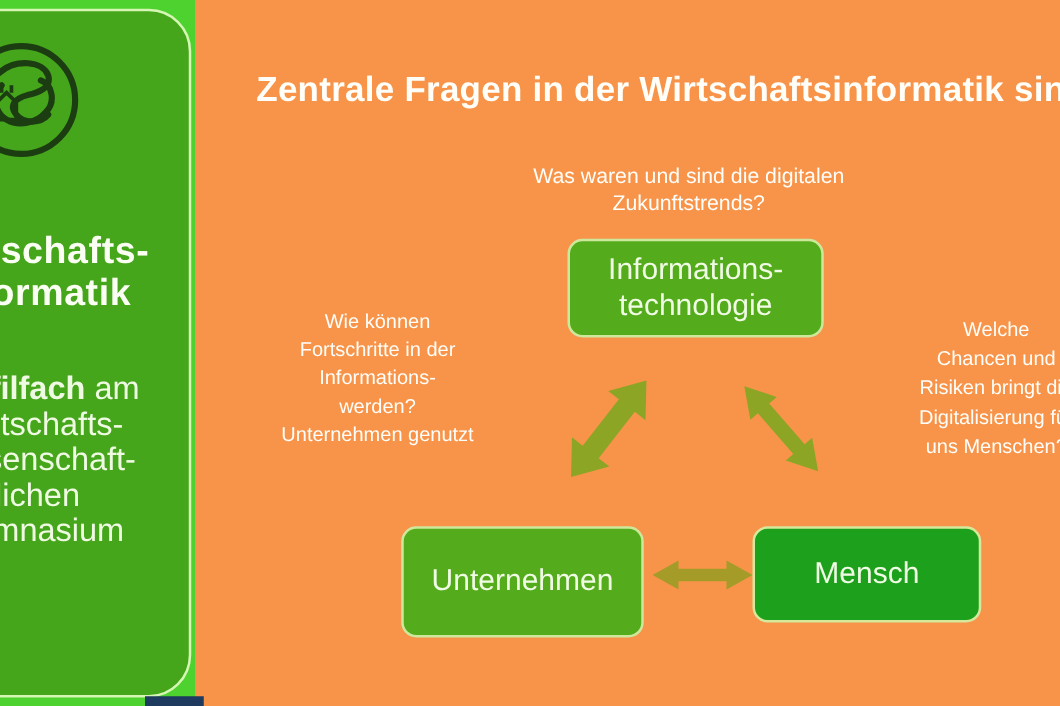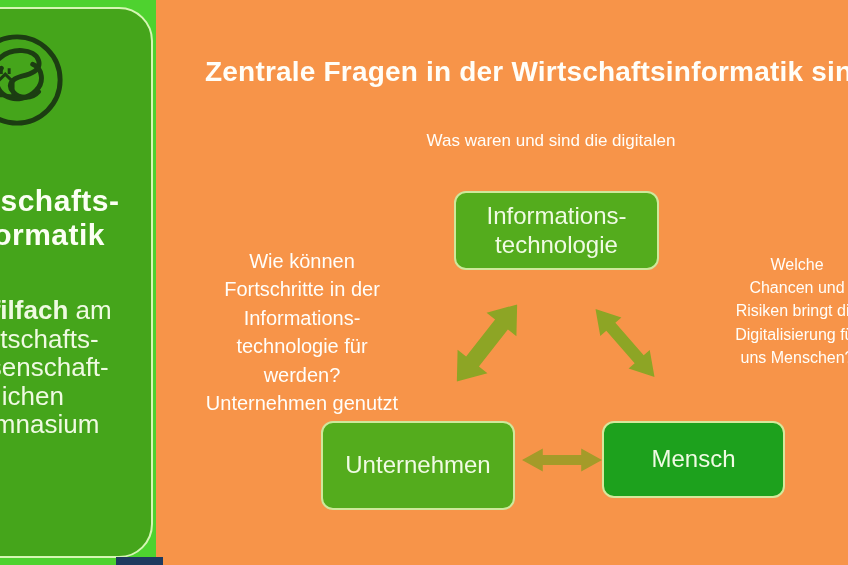--- a/index.html
+++ b/index.html
@@ -42,21 +42,21 @@
     position:absolute; left:205px; top:56px; width:900px;
     color:#FFFEF8; font-weight:bold; font-size:28px;
     white-space:nowrap; letter-spacing:0.2px;
   }
 
   
   .q {
     position:absolute; color:#FFFEFA; font-weight:normal; text-align:center;
   }
   .q-top  { left:379px; top:130px; width:344px; font-size:17px; line-height:1.32; }
-  .q-left { left:182px; top:247px; width:240px; font-size:20px; line-height:1.42; }
+  .q-left { left:182px; top:247px; width:240px; font-size:16px; line-height:1.42; }
   .q-right{ left:701px; top:253px; width:192px; font-size:16px; line-height:1.45; }
 
   
   .node {
     position:absolute; box-sizing:border-box;
     background:#54AC1D; border:2px solid #CEE89B; border-radius:12px;
     color:#F0FBE4; font-size:24px; line-height:1.18;
     display:flex; align-items:center; justify-content:center; text-align:center;
   }
   .node-it    { left:454px; top:191px; width:205px; height:79px; }
@@ -100,27 +100,27 @@
     <div>lichen</div>
     <div>Gymnasium</div>
   </div>
 
   <div class="bottom-strip"></div>
 
   <div class="title">Zentrale Fragen in der Wirtschaftsinformatik sind:</div>
 
   <div class="q q-top">
     <div>Was waren und sind die digitalen</div>
+    <div>Zukunftstrends?</div>
   </div>
 
   <div class="q q-left">
     <div>Wie können</div>
     <div>Fortschritte in der</div>
     <div>Informations-</div>
-    <div>technologie für</div>
     <div>werden?</div>
     <div>Unternehmen genutzt</div>
   </div>
 
   <div class="q q-right">
     <div>Welche</div>
     <div>Chancen und</div>
     <div>Risiken bringt die</div>
     <div>Digitalisierung für</div>
     <div>uns Menschen?</div>

